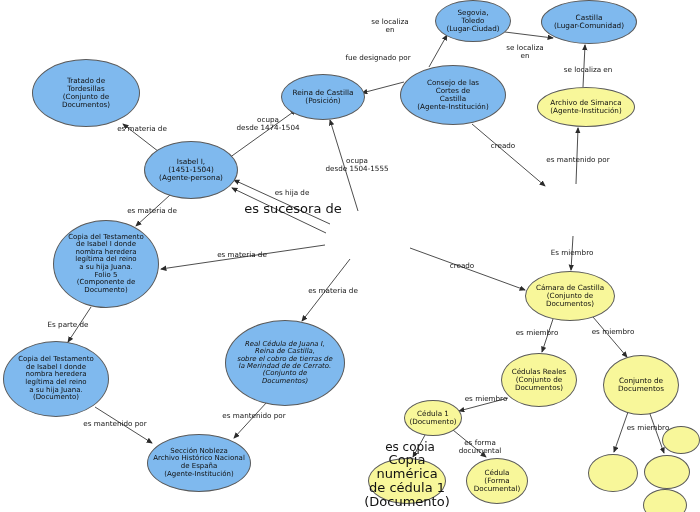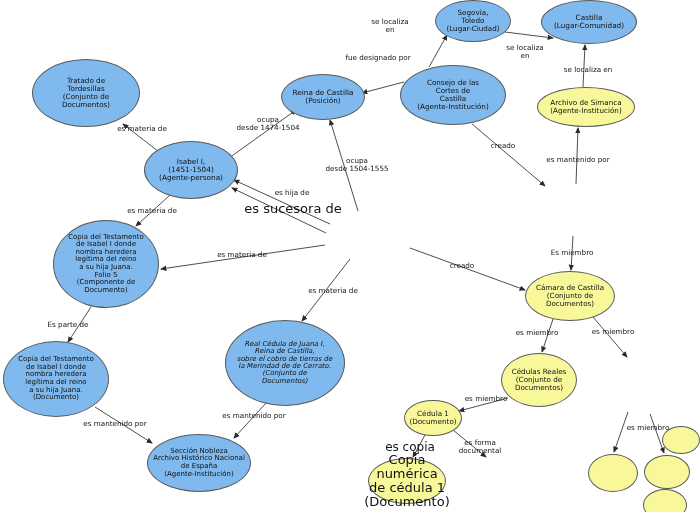--- a/index.html
+++ b/index.html
@@ -169,28 +169,37 @@
       <div class="node yellow" style="left: 525px; top: 271px; width: 90px; height: 50px;">
         <span class="node-label" style="font-size: 7.2px;">Cámara de Castilla
 (Conjunto de
 Documentos)</span>
       </div>
       <div class="node yellow" style="left: 501px; top: 353px; width: 76px; height: 54px;">
         <span class="node-label" style="font-size: 7.2px;">Cédulas Reales
 (Conjunto de
 Documentos)</span>
       </div>
+      <div class="node yellow" style="left: 603px; top: 355px; width: 76px; height: 60px;">
+        <span class="node-label" style="font-size: 7.3px;">Conjunto de
+Documentos</span>
+      </div>
       <div class="node yellow" style="left: 404px; top: 400px; width: 58px; height: 36px;">
         <span class="node-label" style="font-size: 7.2px;">Cédula 1
 (Documento)</span>
       </div>
       <div class="node yellow" style="left: 368px; top: 458px; width: 78px; height: 46px;">
         <span class="node-label" style="font-size: 13px;">Copia numérica
 de cédula 1
 (Documento)</span>
+      </div>
+      <div class="node yellow" style="left: 466px; top: 458px; width: 62px; height: 46px;">
+        <span class="node-label" style="font-size: 7.2px;">Cédula
+(Forma
+Documental)</span>
       </div>
       <div class="node yellow" style="left: 588px; top: 454px; width: 50px; height: 38px;">
         <span class="node-label" style="font-size: 7.2px;"></span>
       </div>
       <div class="node yellow" style="left: 644px; top: 455px; width: 46px; height: 34px;">
         <span class="node-label" style="font-size: 7.2px;"></span>
       </div>
       <div class="node yellow" style="left: 662px; top: 426px; width: 38px; height: 28px;">
         <span class="node-label" style="font-size: 7.2px;"></span>
       </div>

